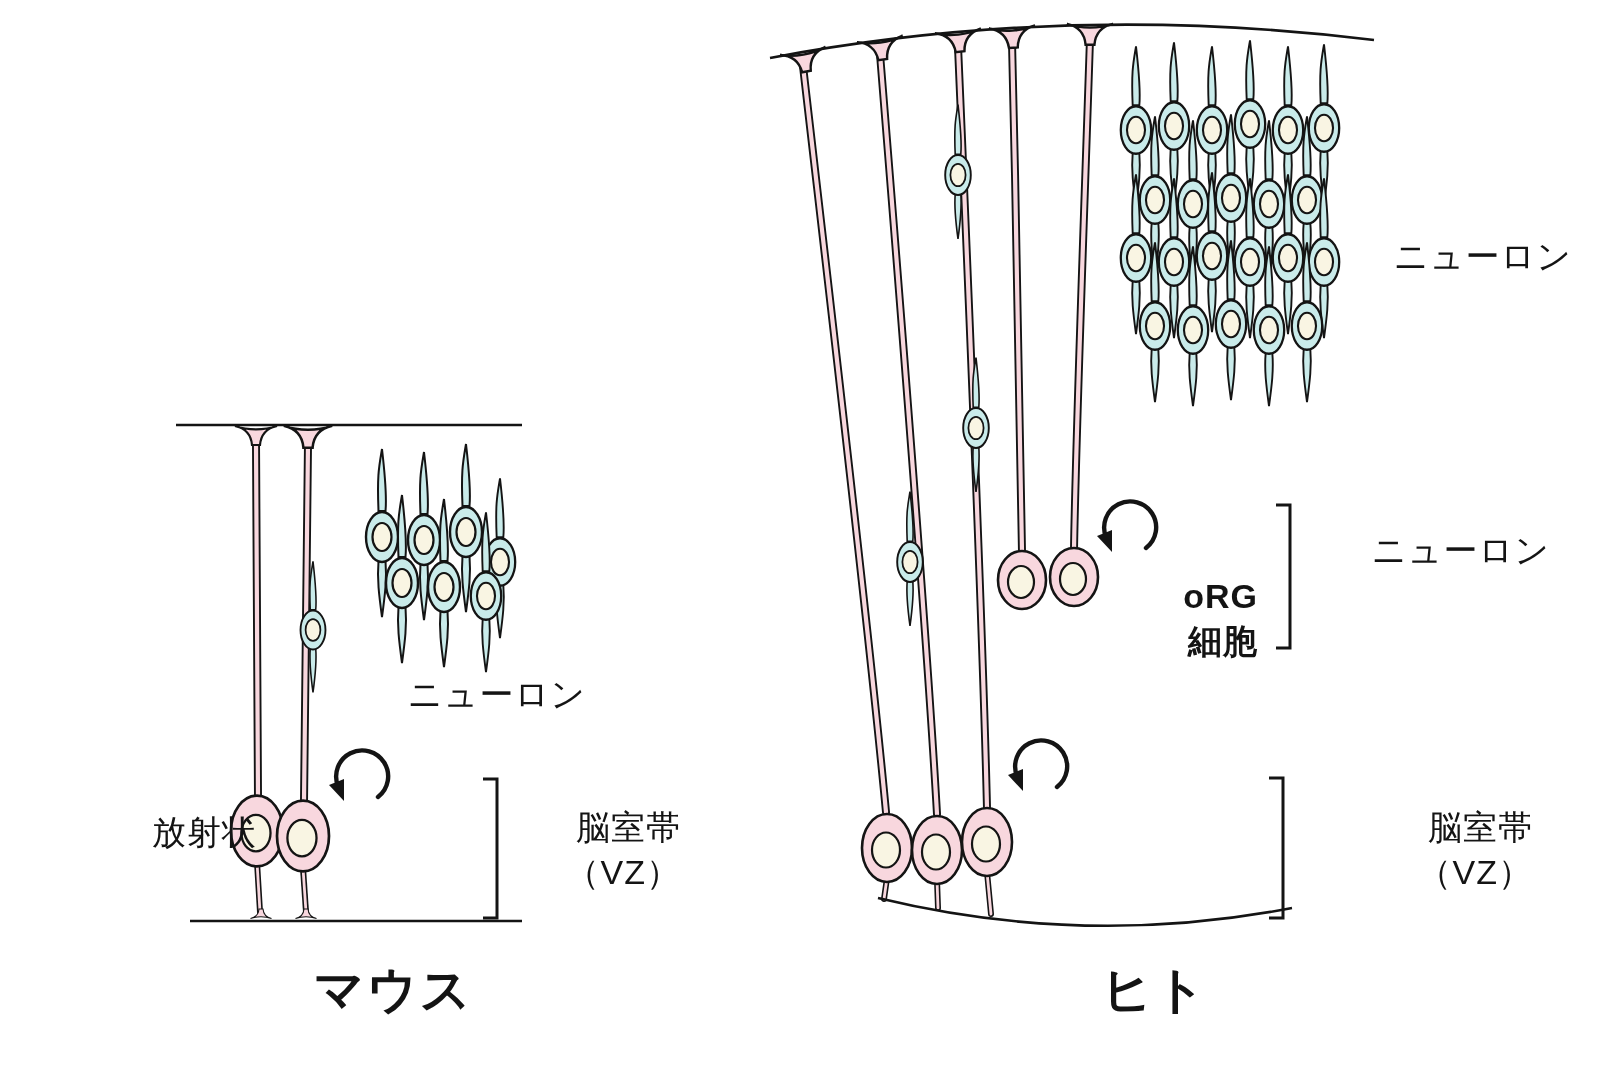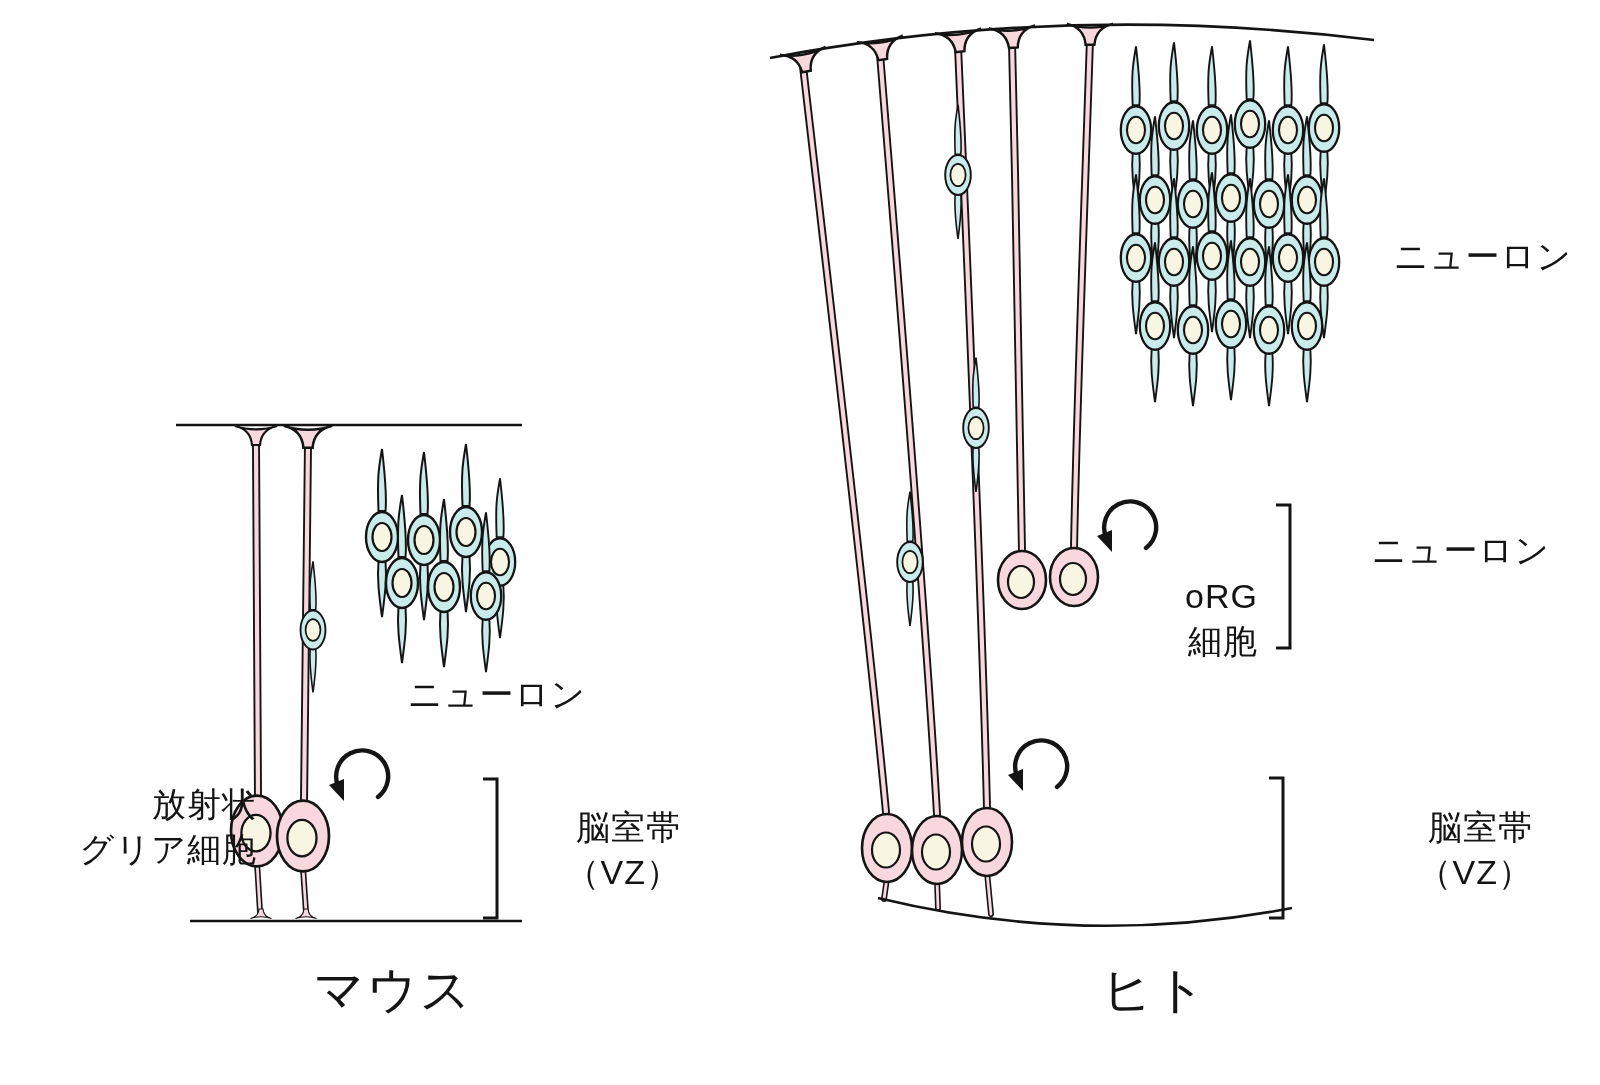--- a/index.html
+++ b/index.html
@@ -7,22 +7,22 @@
     width:1600px;height:1085px;position:relative;overflow:hidden;
     background:#ffffff;
     font-family:"Liberation Sans","DejaVu Sans",sans-serif;
     color:#141414;
   }
   .stage{position:absolute;inset:0}
   svg.diagram{position:absolute;top:0;left:0}
   .label{position:absolute;text-align:right;line-height:1.32;letter-spacing:1px;}
   .label .ln{display:block}
   .lbl-md{font-size:34px}
-  .lbl-bold{font-weight:normal}
-  .title{font-size:50px;font-weight:normal;letter-spacing:2px}
+  .lbl-bold{font-weight:bold}
+  .title{font-size:50px;font-weight:bold;letter-spacing:2px}
 
   .cell-pink{fill:var(--pink,#f8d7de);stroke:var(--outline,#141414);stroke-width:2.6}
   .cell-blue{fill:var(--blue,#c9ebea);stroke:var(--outline,#141414);stroke-width:2.4}
   .nucleus{fill:var(--nucleus,#f9f5e3);stroke:var(--outline,#141414);stroke-width:2.2}
   .fiber-outline{stroke:var(--outline,#141414);stroke-width:8;fill:none;stroke-linecap:round}
   .fiber-fill{stroke:var(--pink,#f8d7de);stroke-width:4.2;fill:none;stroke-linecap:round}
   .fiber-outline-thin{stroke:var(--outline,#141414);stroke-width:6;fill:none;stroke-linecap:round}
   .fiber-fill-thin{stroke:var(--pink,#f8d7de);stroke-width:2.8;fill:none;stroke-linecap:round}
   .surface{stroke:var(--outline,#141414);stroke-width:2.6;fill:none}
   .bracket{stroke:var(--outline,#141414);stroke-width:3;fill:none}
@@ -174,23 +174,22 @@
       <use href="#rgbody-sym" transform="translate(987,842)"></use>
 
       <use href="#cycle-arrow-sym" transform="translate(1130,527)"></use>
       <use href="#cycle-arrow-sym" transform="translate(1041,766)"></use>
 
       <path class="bracket" d="M1276,505 L1290,505 L1290,648 L1276,648"></path>
       <path class="bracket" d="M1269,778 L1283,778 L1283,918 L1269,918"></path>
     </g>
   </svg>
 
-  <div class="label lbl-md" style="left:17px;top:782px;width:240px">
+  <div class="label lbl-md" style="left:17px;top:810px;width:240px">
     <span class="ln">放射状</span>
-    <span class="ln">グリア細胞</span>
   </div>
 
   <div class="label lbl-md" style="left:346px;top:672px;width:240px">
     <span class="ln">ニューロン</span>
   </div>
 
   <div class="label lbl-md" style="left:481px;top:805px;width:200px">
     <span class="ln">脳室帯</span>
     <span class="ln">（VZ）</span>
   </div>

